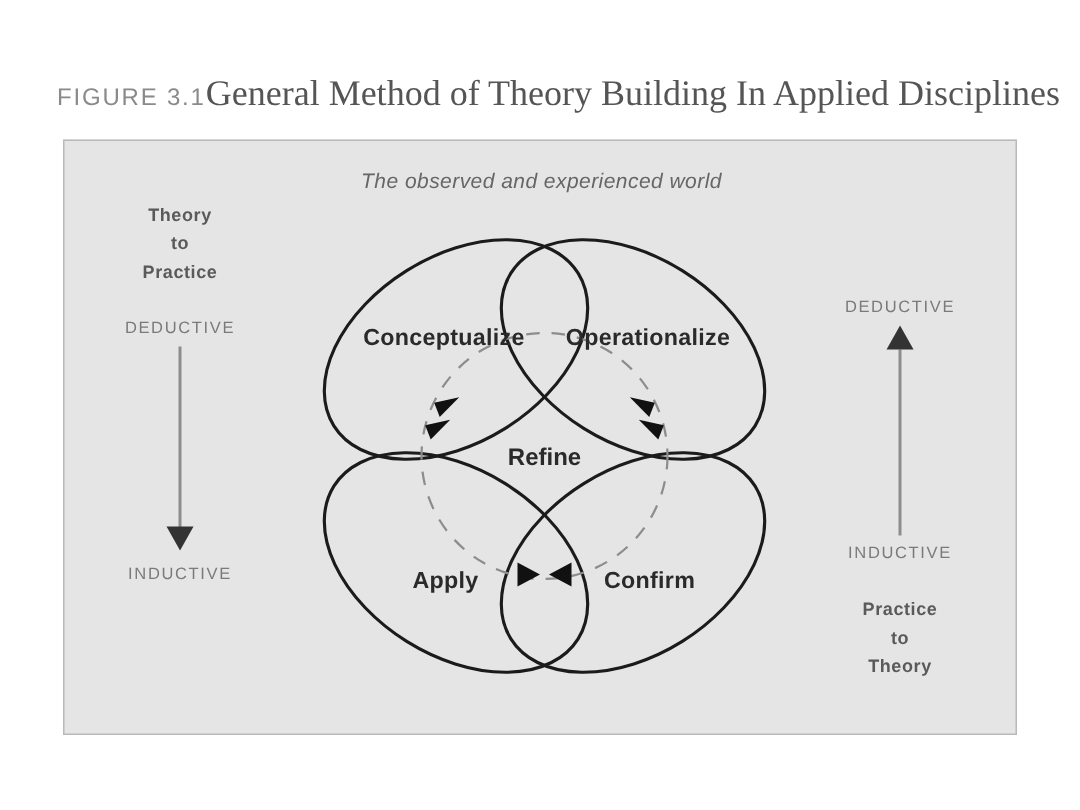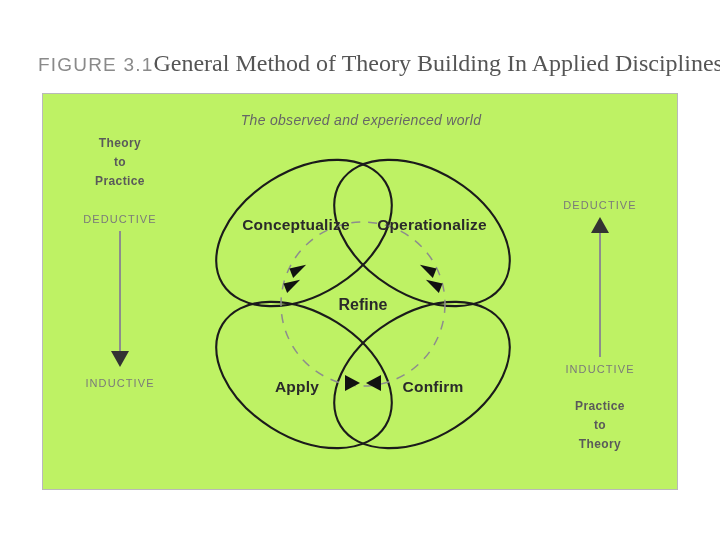--- a/index.html
+++ b/index.html
@@ -27,41 +27,41 @@
     position: absolute;
     left: 38px;
     top: 50px;
     width: 650px;
     height: 32px;
     white-space: nowrap;
     color: #6b6b6b;
   }
   #figure-number {
     font-family: "Liberation Sans", sans-serif;
-    font-size: 19px;
+    font-size: 16px;
     letter-spacing: 1.2px;
     color: #8a8a8a;
     vertical-align: baseline;
   }
   #figure-title {
     font-family: "Liberation Serif", serif;
     font-size: 24px;
     color: #555555;
     vertical-align: baseline;
   }
 
   
   #figure-frame {
     position: absolute;
     left: 42px;
     top: 93px;
     width: 636px;
     height: 397px;
     border: 1px solid #b9b9b9;
-    background: #bef264;
+    background: #e5e5e5;
     box-sizing: border-box;
   }
 
   
   #world-label {
     position: absolute;
     left: 0;
     top: 18px;
     width: 636px;
     text-align: center;

